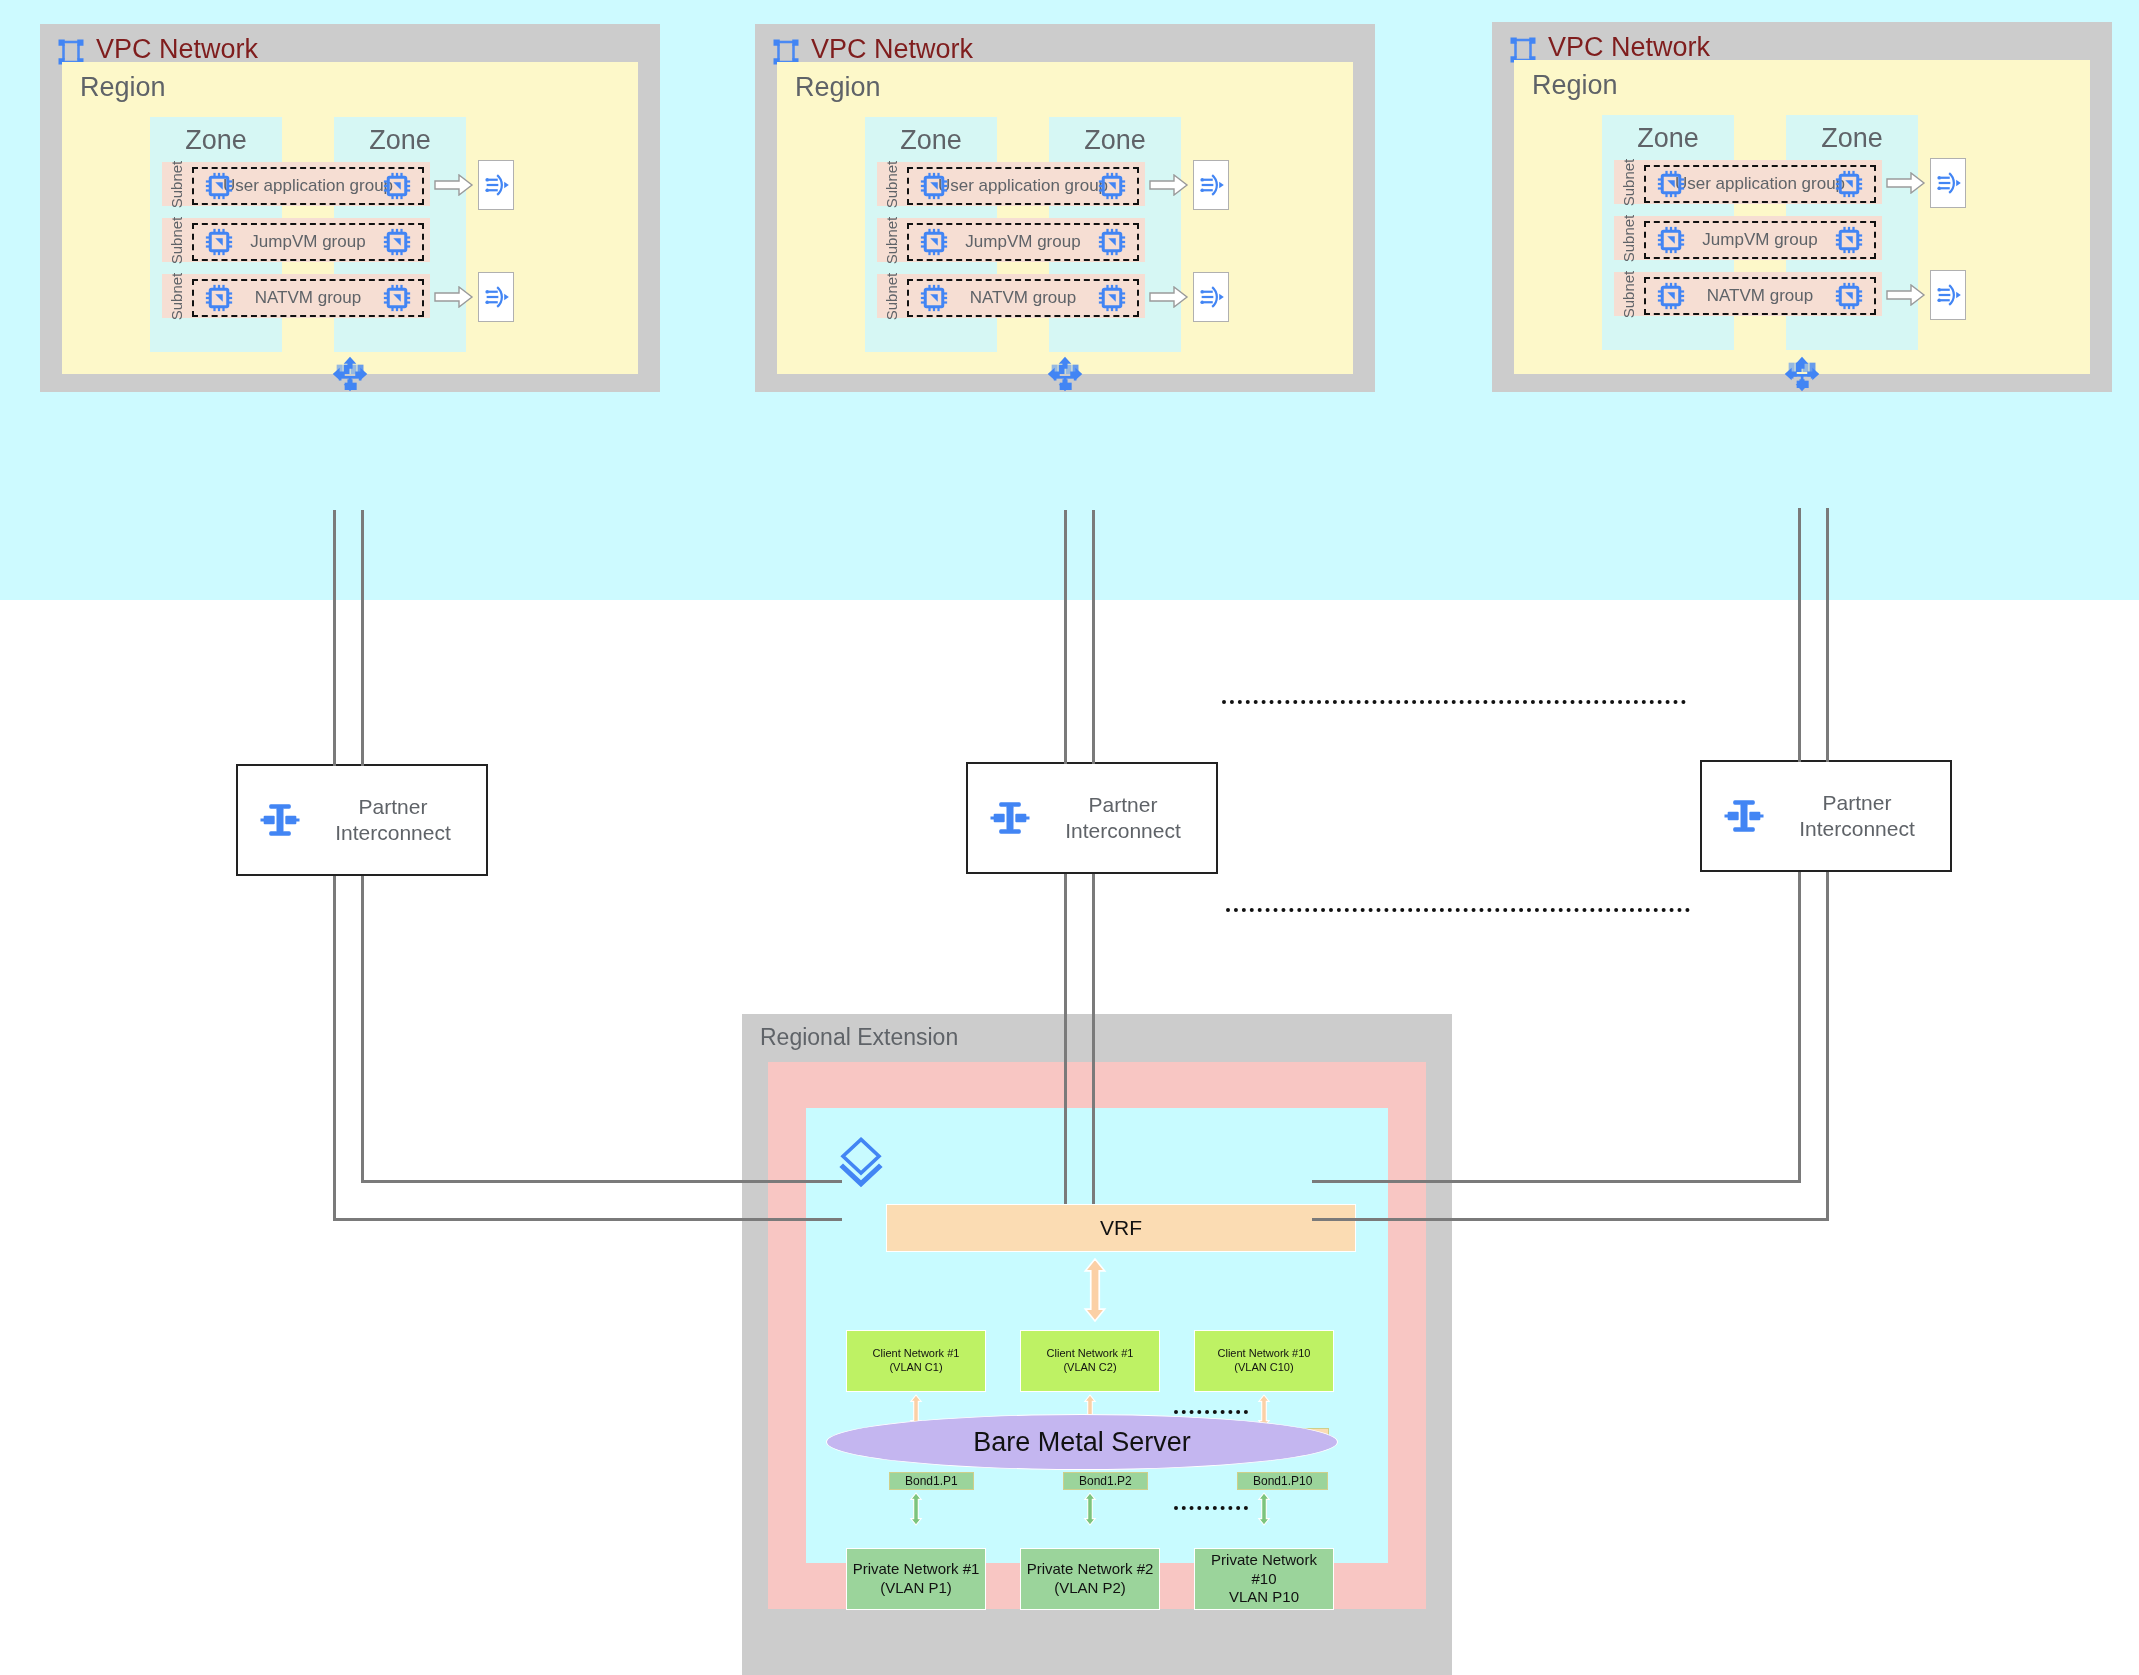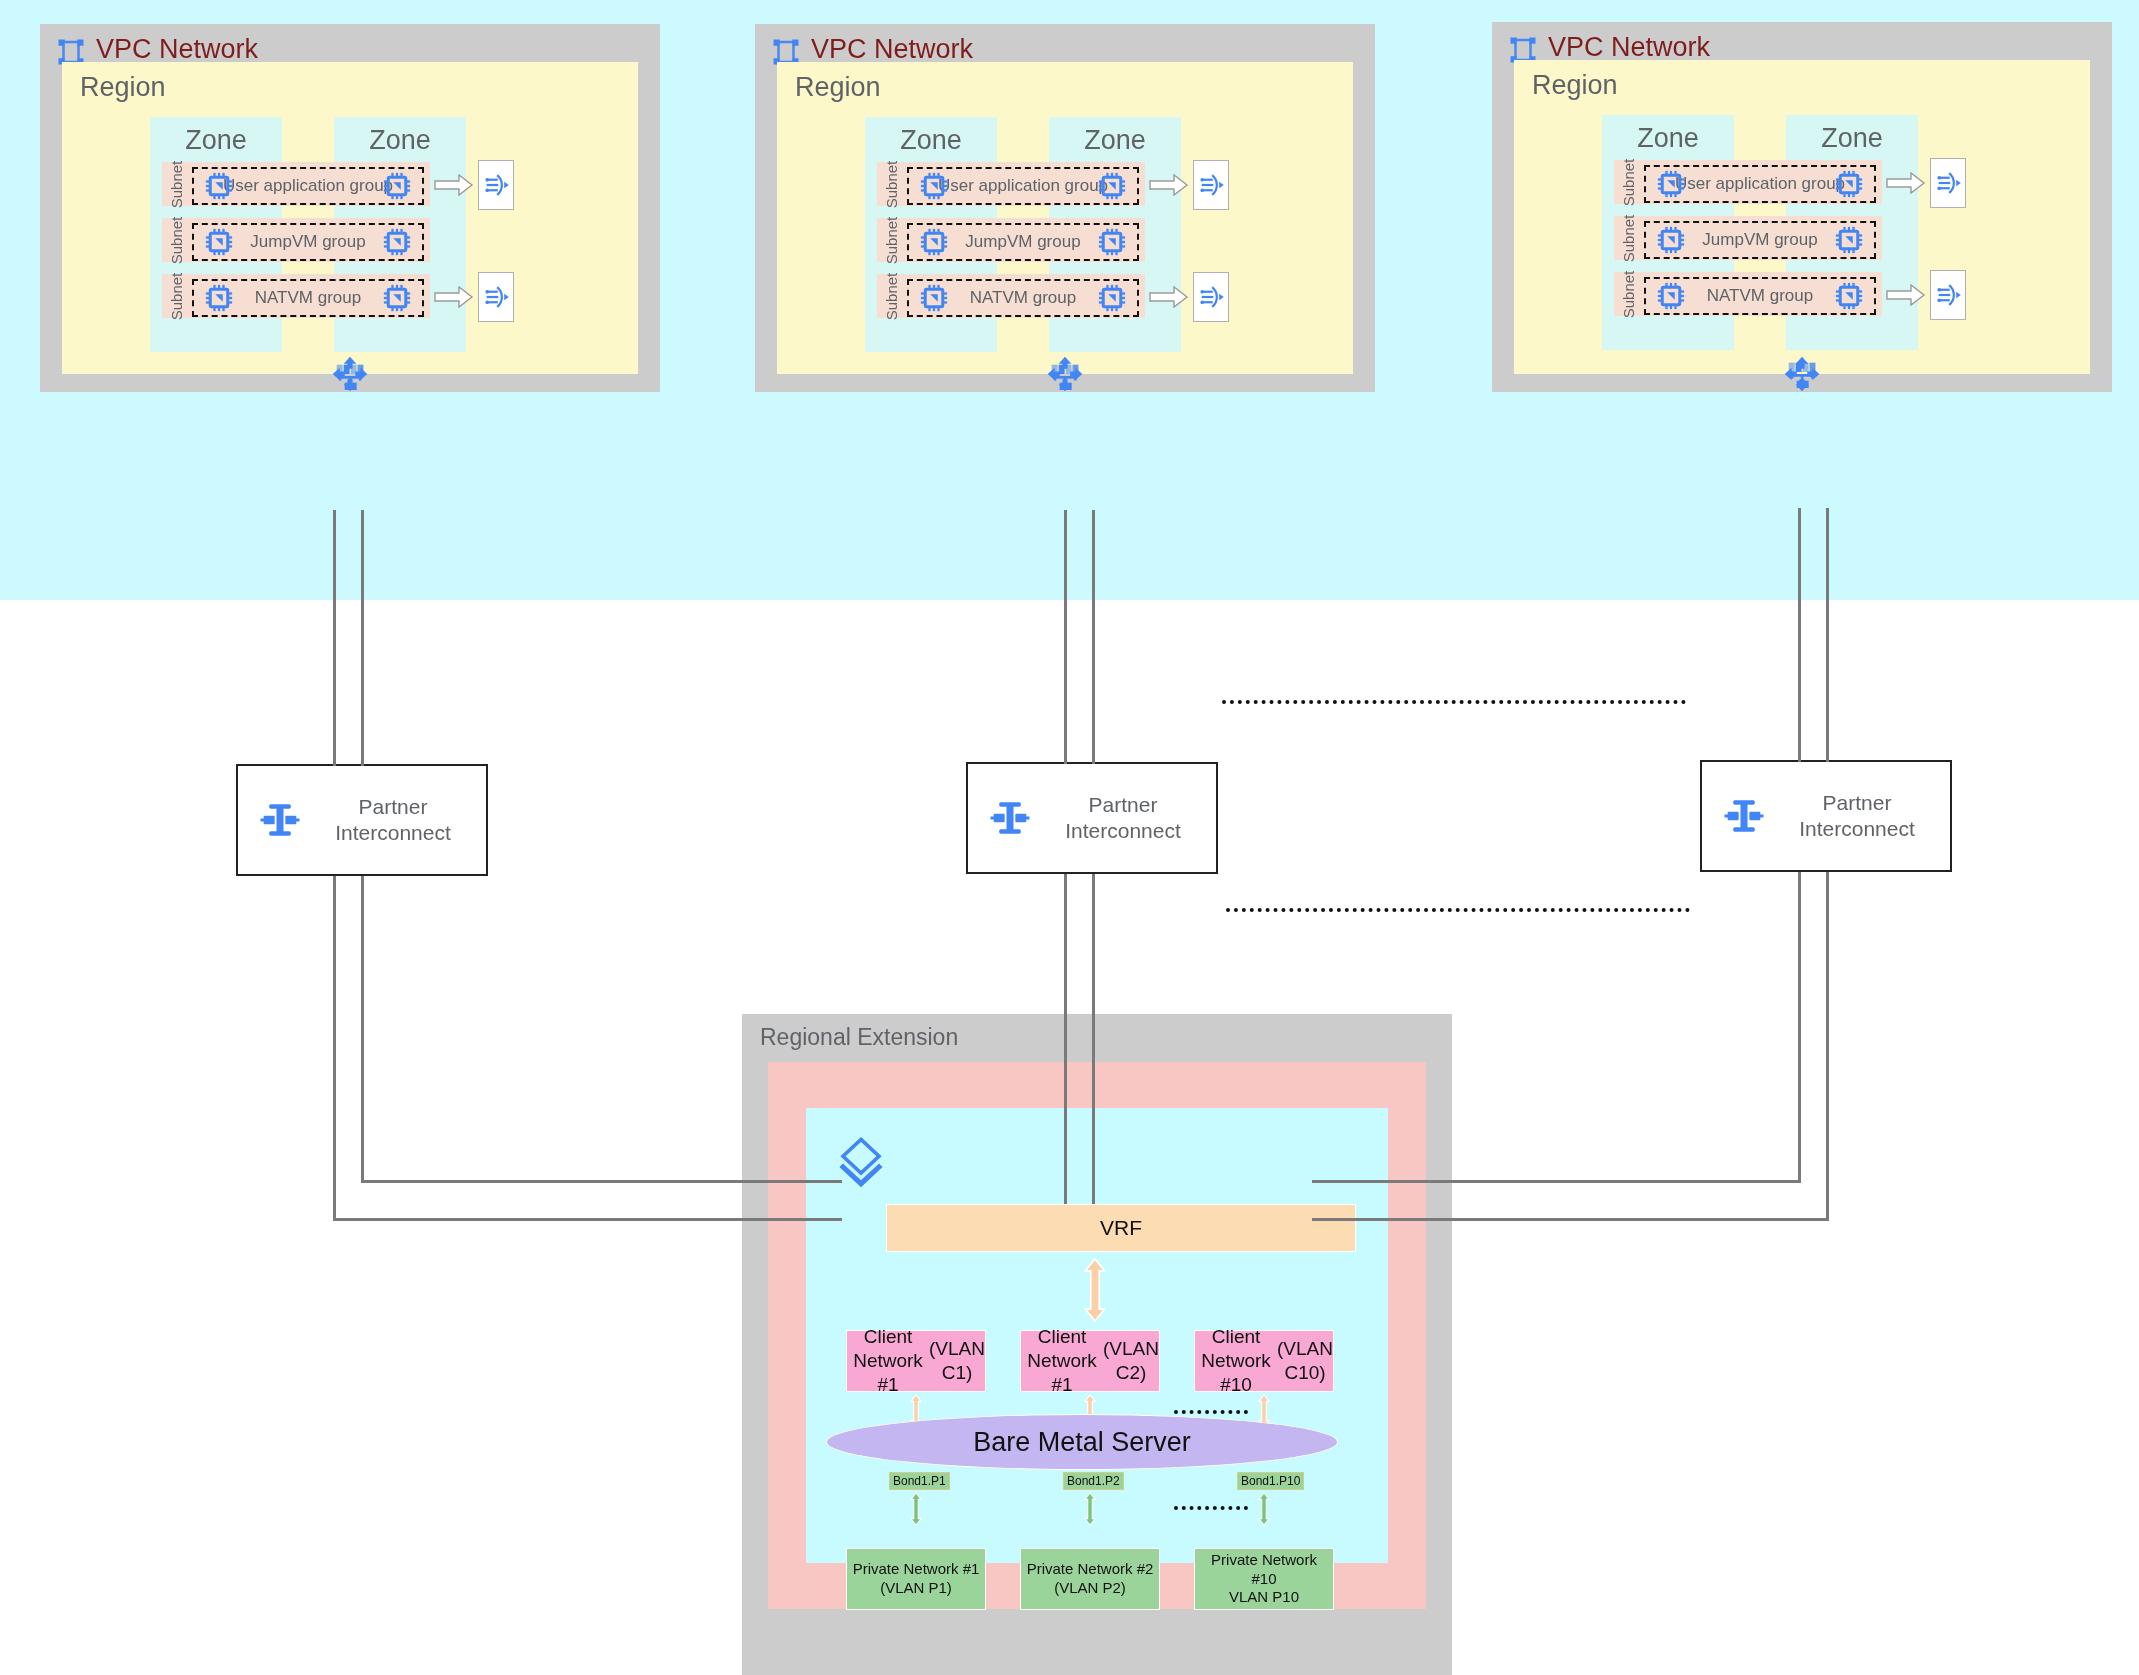--- a/index.html
+++ b/index.html
@@ -30,27 +30,27 @@
   .conn{position:absolute;background:#7a7a7a;}
   .vline{width:3px;}
   .hline{height:3px;}
   .dotline{position:absolute;height:0;border-top:4px dotted #111;}
   .re-outer{background:#cccccc;}
   .re-title{position:absolute;left:18px;top:10px;font-size:23px;color:#5f6368;}
   .re-pink{background:#f8c6c3;}
   .re-cyan{background:#c8fbff;}
   .vrf{background:#fbdcb3;display:flex;align-items:center;justify-content:center;
        font-size:21px;color:#111;border:1px solid #fff;}
-  .cnet{background:#f9a8d4;border:1px solid #ffffff;display:flex;flex-direction:row;
-        align-items:center;justify-content:center;font-size:19px;color:#111;line-height:1.25;text-align:center;}
+  .cnet{background:#bef264;border:1px solid #ffffff;display:flex;flex-direction:column;
+        align-items:center;justify-content:center;font-size:11px;color:#111;line-height:1.25;text-align:center;}
   .pnet{background:#9bd49b;border:1px solid #ffffff;display:flex;flex-direction:column;
         align-items:center;justify-content:center;font-size:15px;color:#111;line-height:1.25;text-align:center;}
   .bms{background:#c4b6f0;border:1px solid #ffffff;border-radius:50%;
        display:flex;align-items:center;justify-content:center;font-size:27px;color:#111;}
-  .bond{position:absolute;font-size:12px;color:#111;padding:1px 3px;border:1px solid #cfcf8a;white-space:nowrap;}
+  .bond{position:absolute;font-size:12px;color:#111;padding:1px 15px;border:1px solid #cfcf8a;white-space:nowrap;}
   .bond-c{background:#fbdcb3;}
   .bond-p{background:#9bd49b;}
   .dot-s{position:absolute;height:0;border-top:4px dotted #111;}
 </style>
 </head>
 <body>
 
 <div class="abs" id="top-band"></div>
 
 <div id="stage">

